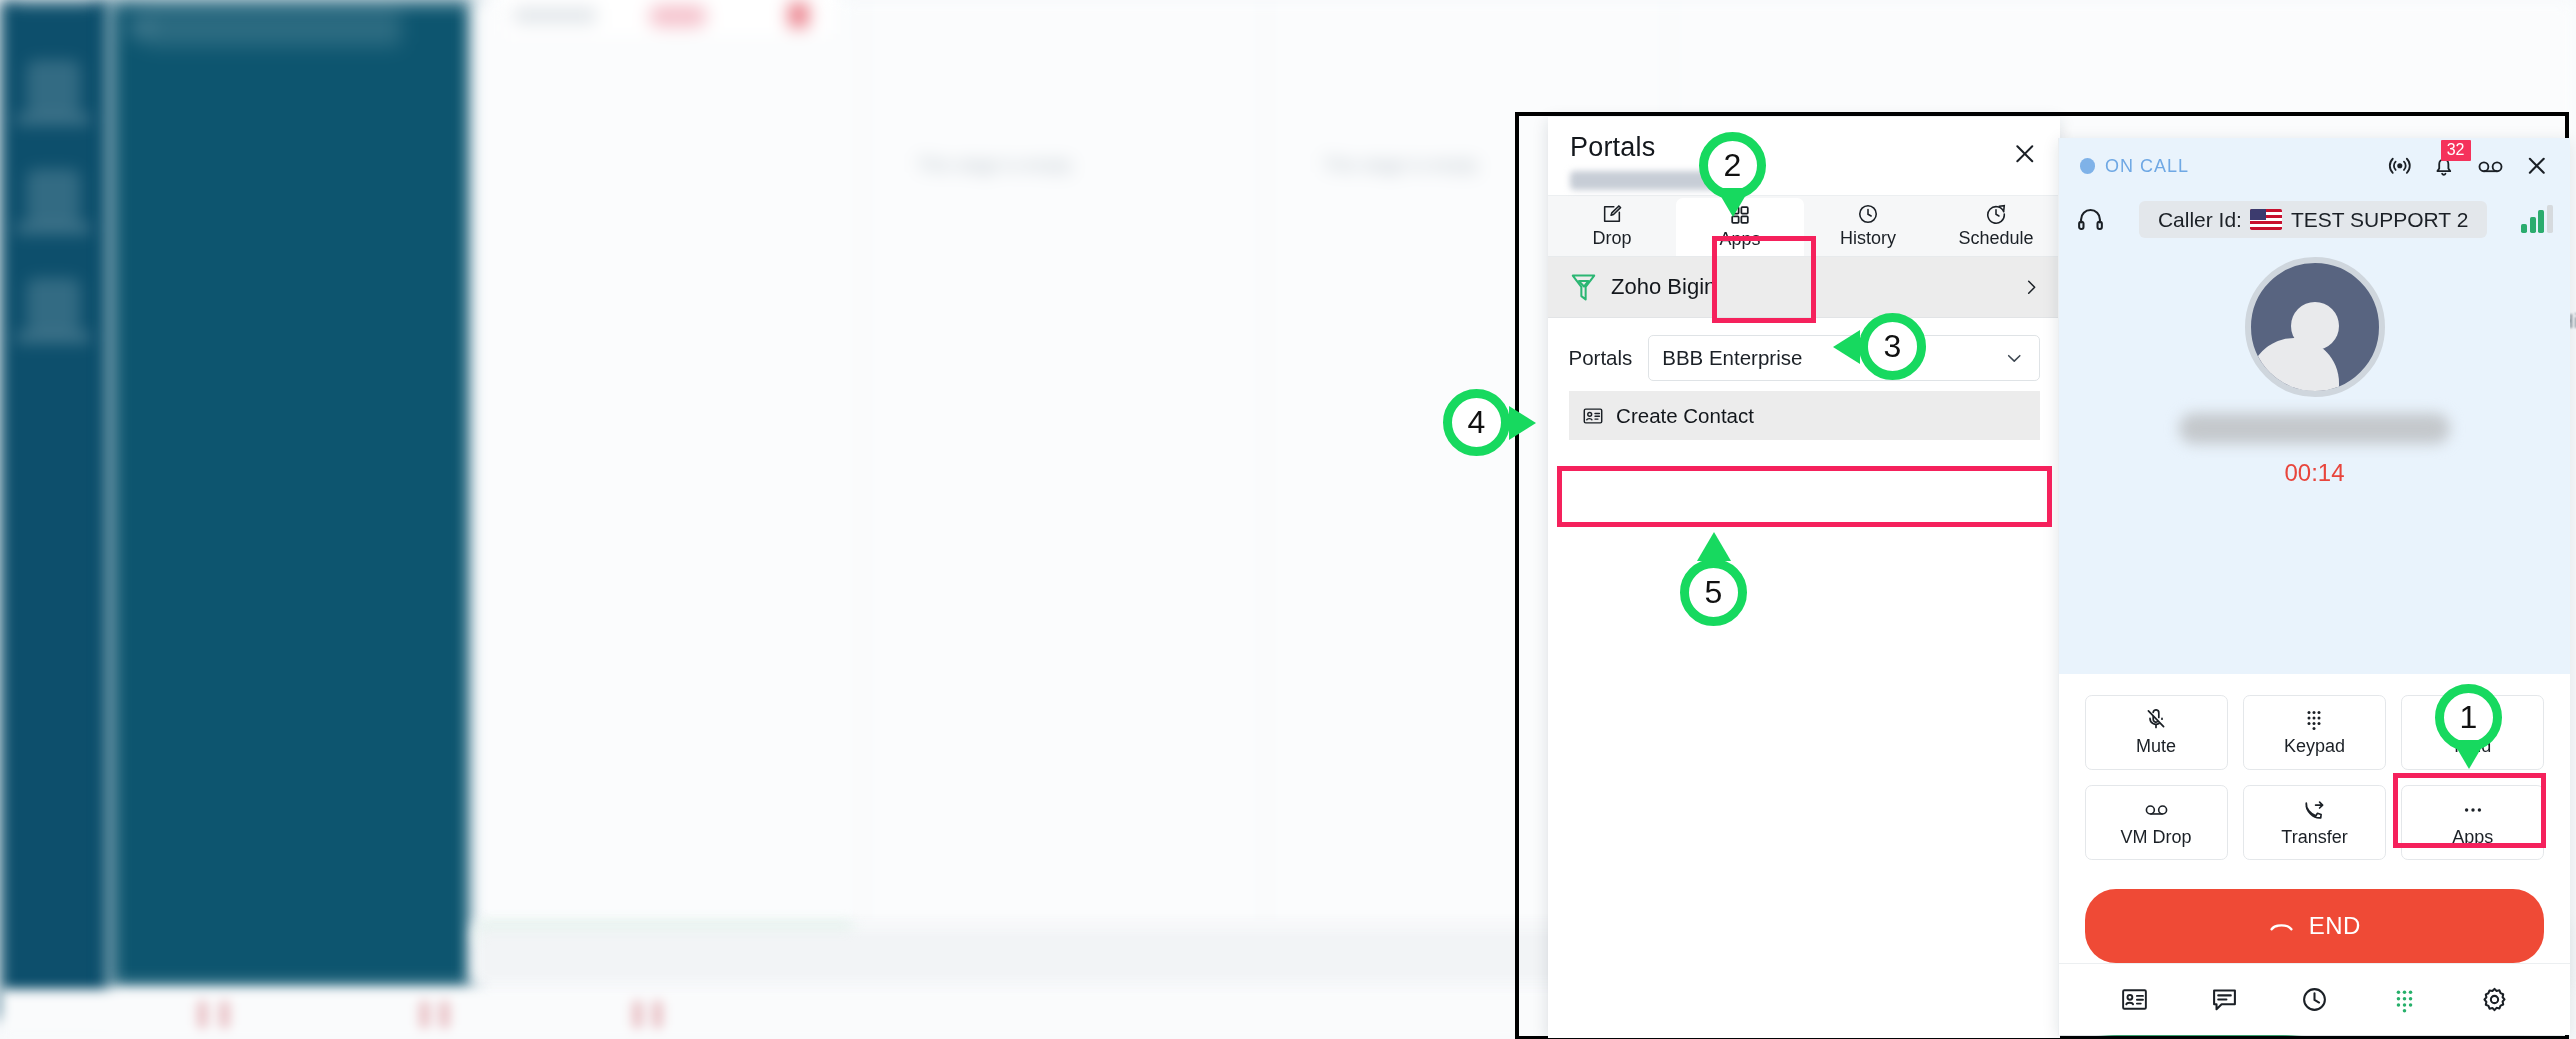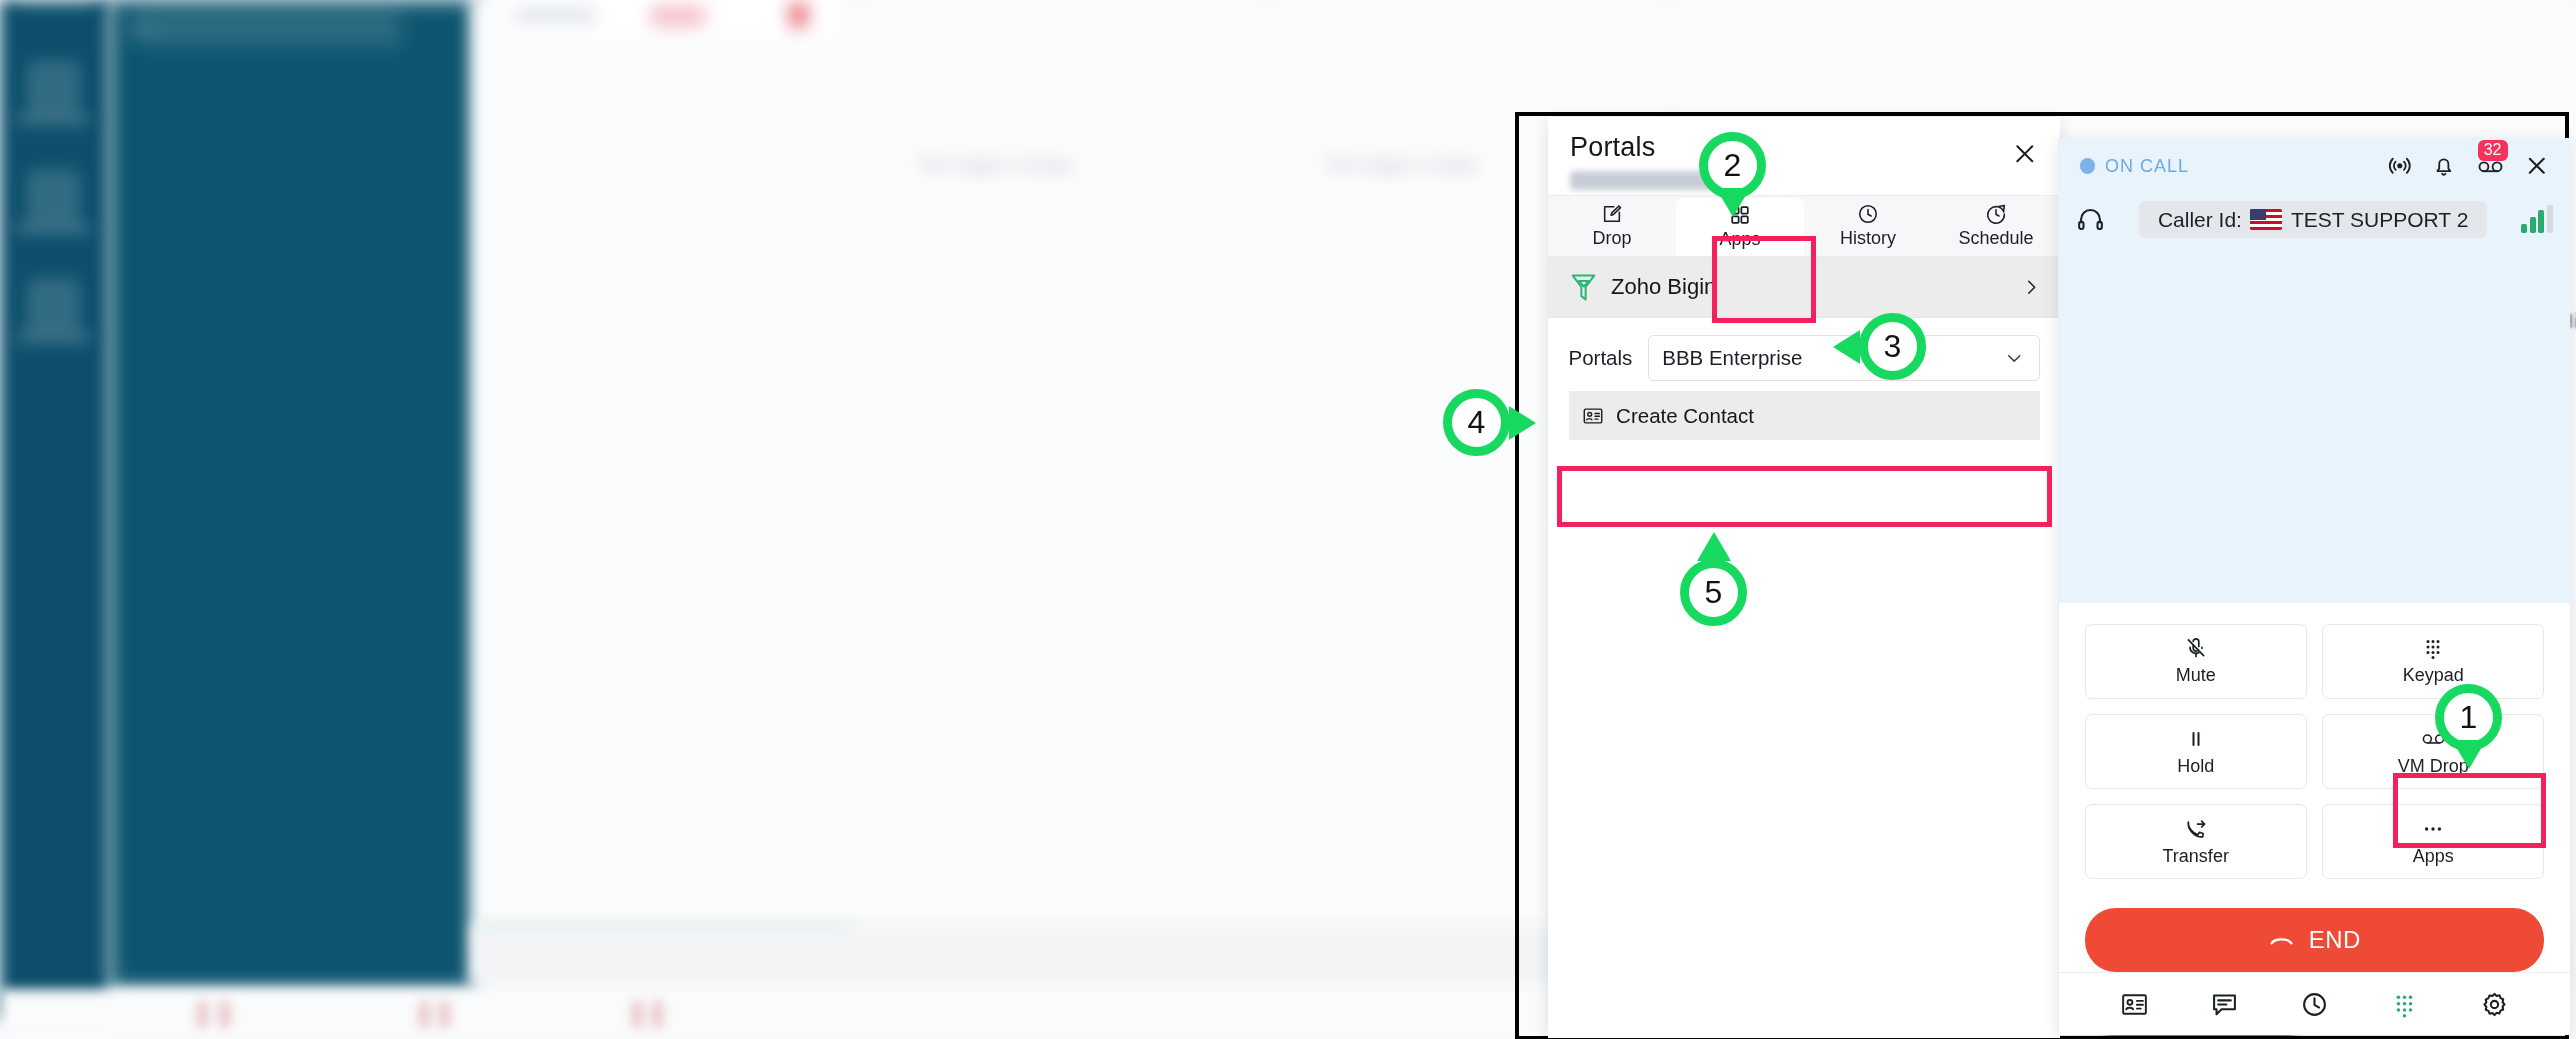--- a/index.html
+++ b/index.html
@@ -190,21 +190,21 @@
   .oncall-text {
     font-size: 18px; color: #6fa8e4; letter-spacing: 1px;
   }
   .cw-head-icons {
     margin-left: auto; display: flex; align-items: center; gap: 19px;
   }
   .cw-ic { cursor: pointer; line-height: 0; position: relative; }
   .badge-32 {
     position: absolute; left: 9.4px; top: -13.6px;
     background: #f5325b; color: #fff; font-size: 16px;
-    border-radius: 6px; padding: 0.9px 6px 1.7px 6px; line-height: 1.15; margin-left: 37px;
+    border-radius: 1px; padding: 0.9px 6px 1.7px 6px; line-height: 1.15;
   }
 
   .callerid-row {
     display: flex; align-items: center; padding: 0 17px; margin-top: 6.8px;
   }
   .callerid-chip {
     background: #e3e7eb; border-radius: 6px;
     padding: 6.8px 19px; font-size: 21px; color: #1b2026;
     display: flex; align-items: center; gap: 8.5px;
     margin: 0 auto;
@@ -246,21 +246,21 @@
     background: #c4c8cc; border-radius: 15.3px; filter: blur(6.8px);
   }
   .call-timer {
     margin-top: 15.3px; font-size: 24px; color: #e8453c;
   }
 
   .cw-controls {
     padding: 20.5px 25.6px 0 25.6px; background: #fff;
   }
   .ctrl-grid {
-    display: grid; grid-template-columns: repeat(2, 1fr);
+    display: grid; grid-template-columns: repeat(3, 1fr);
     gap: 15.3px;
   }
   .ctrl-btn {
     height: 75px; border: 0.9px solid #e4e7ea; border-radius: 6.8px;
     background: #fff; display: flex; flex-direction: column;
     align-items: center; justify-content: center; gap: 5.1px;
     font-size: 18px; color: #1b2026; cursor: pointer;
   }
   .ctrl-btn .ci { line-height: 0; }
 
@@ -525,20 +525,28 @@
           <span>TEST SUPPORT 2</span>
         </div>
         <span class="signal-bars">
           <span class="sb" style="height:9.4px;"></span>
           <span class="sb" style="height:16px;"></span>
           <span class="sb" style="height:23px;"></span>
           <span class="sb" style="height:28px; background:#d6dade;"></span>
         </span>
       </div>
 
+      <div class="avatar-wrap">
+        <div class="avatar">
+          <div class="head"></div>
+            <div class="body"></div>
+        </div>
+        <div class="name-blur"></div>
+        <div class="call-timer">00:14</div>
+      </div>
     </div>
 
     <div class="cw-controls">
       <div class="ctrl-grid">
 
         <div class="ctrl-btn">
           <span class="ci">
             <svg width="24" height="24" viewBox="0 0 24 24" fill="none" stroke="#1b2026" stroke-width="1.7" stroke-linecap="round">
               <path d="M9.2 5.4 a2.8 2.8 0 0 1 5.6 .6 v4.4"></path>
               <path d="M9.2 9.6 v2.6 a2.8 2.8 0 0 0 4.3 2.4"></path>

